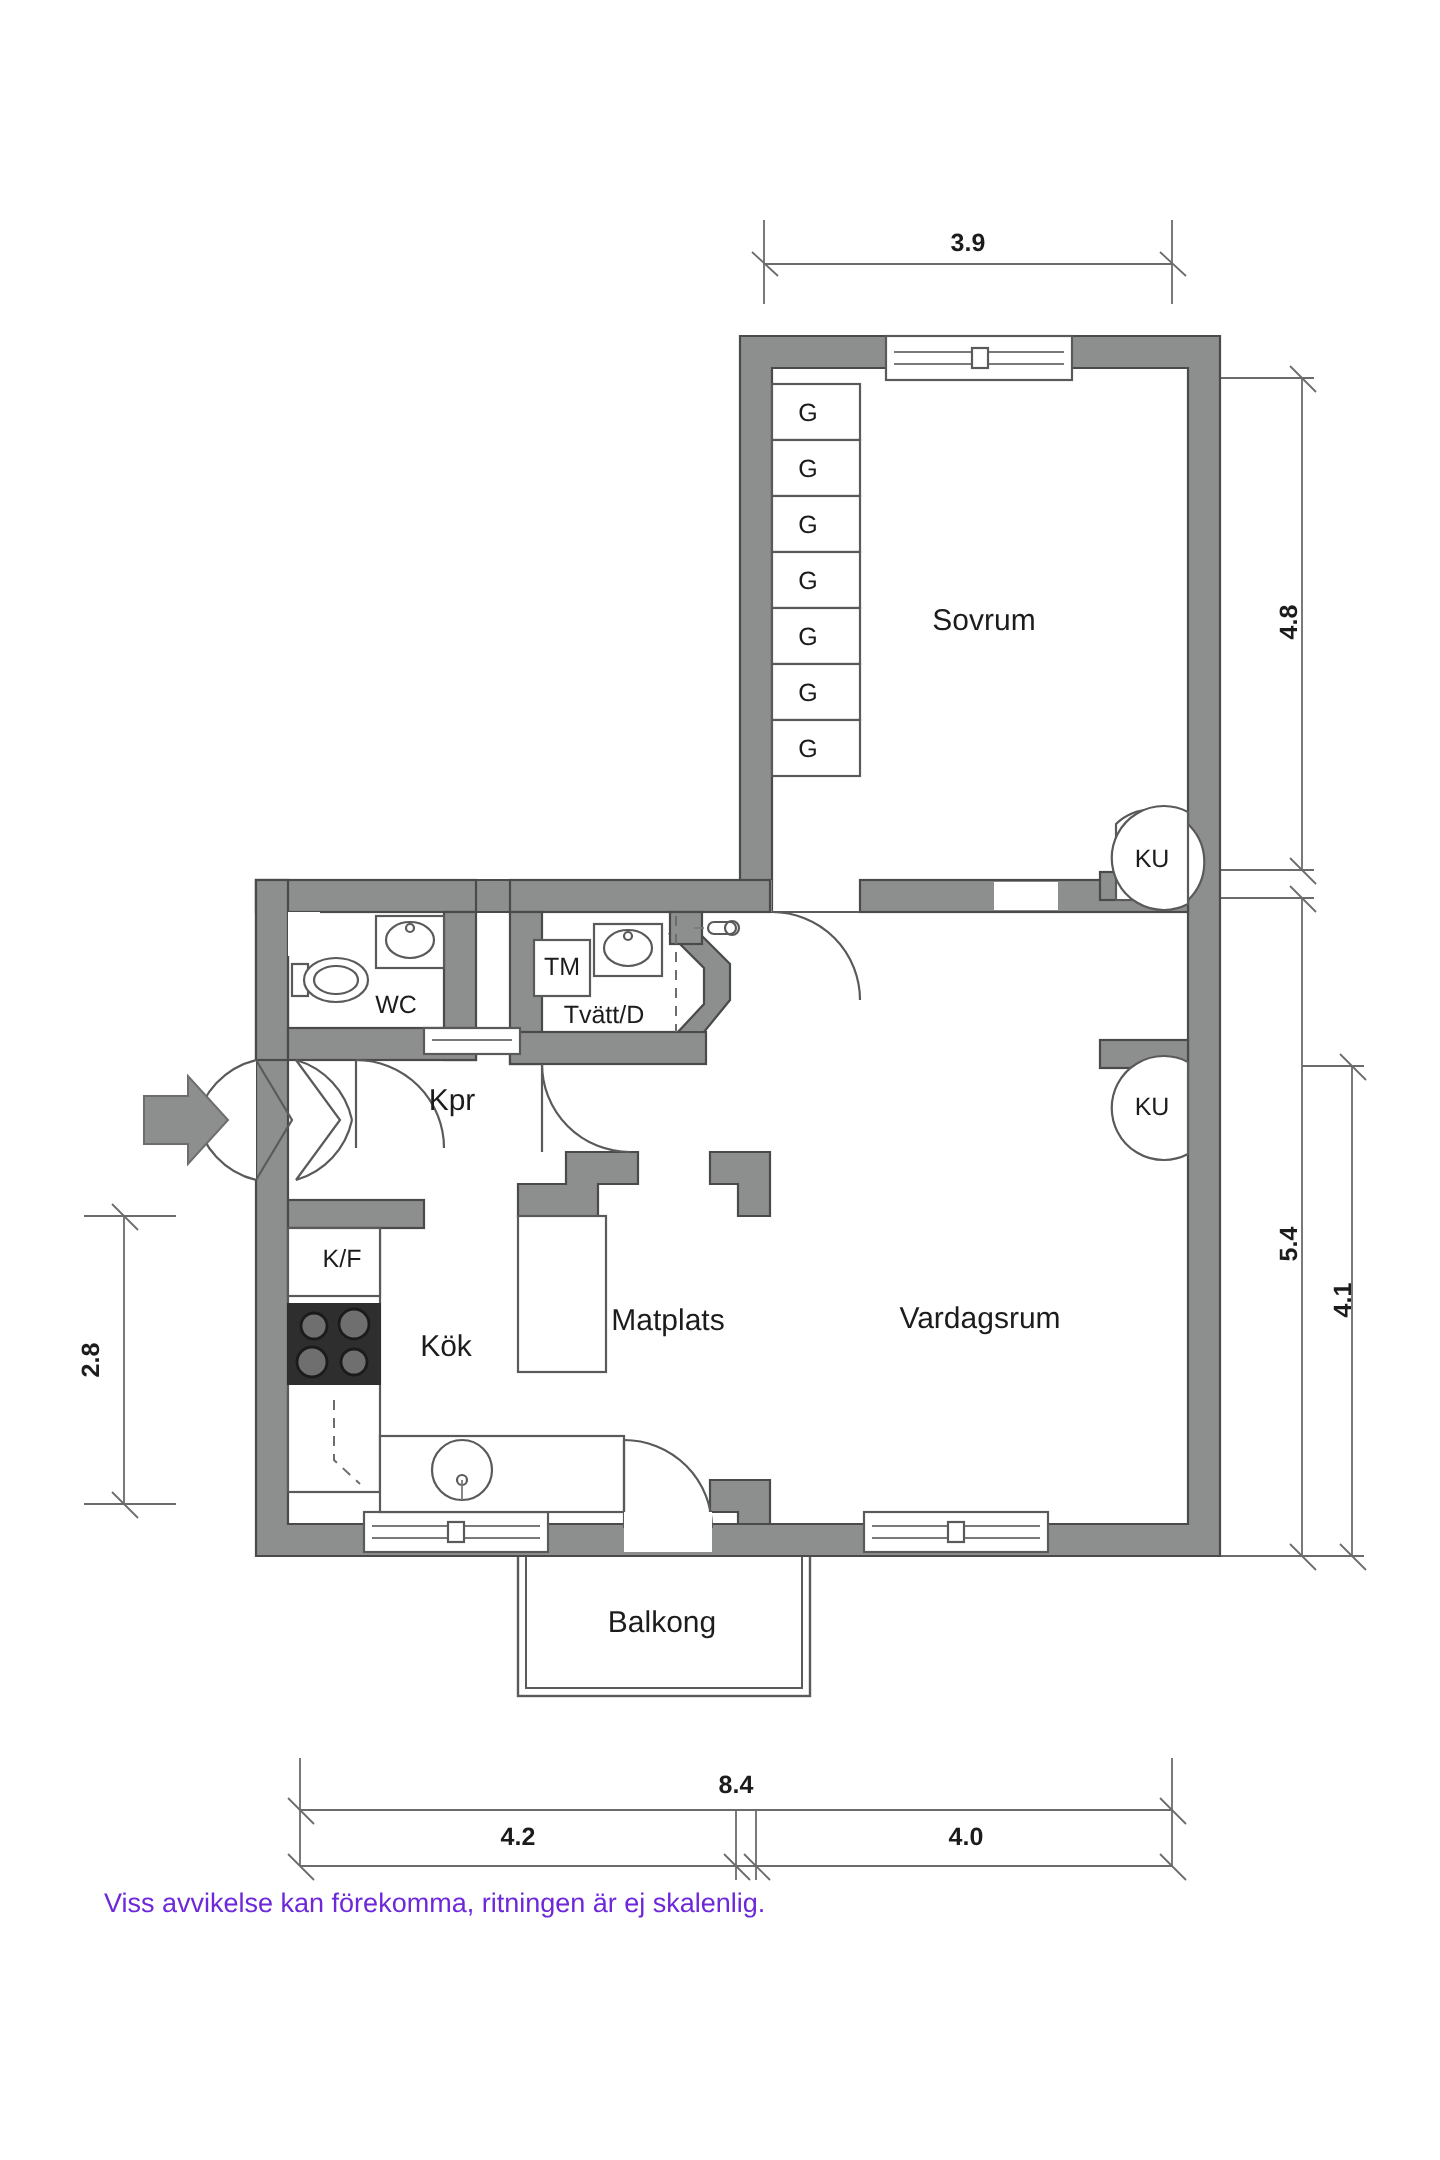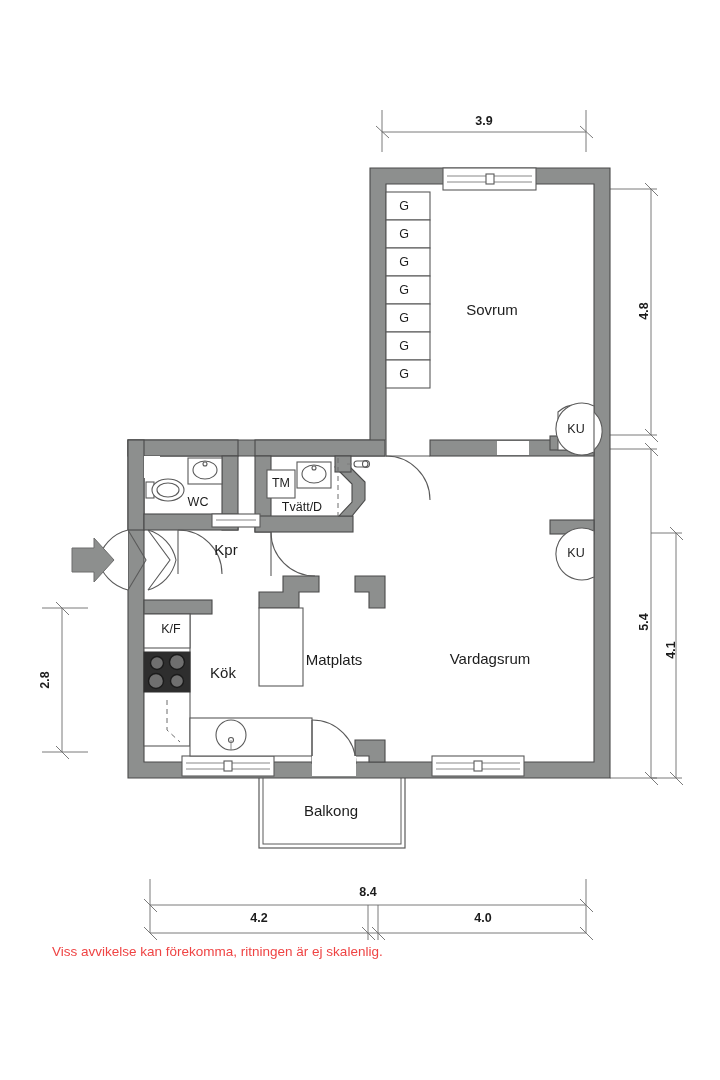--- a/index.html
+++ b/index.html
@@ -67,21 +67,21 @@
     fill: #1c1c1c;
     text-anchor: middle;
     dominant-baseline: middle;
   }
   .caption {
     position: absolute;
     left: 52px;
     top: 944px;
     font-family: "Liberation Sans", sans-serif;
     font-size: 13.5px;
-    color: #ef4444;
+    color: #6d28d9;
     white-space: nowrap;
   }
 </style>
 </head>
 <body>
 
 <div id="plan-root">
 
   <svg id="floorplan" viewBox="0 0 720 1080" xmlns="http://www.w3.org/2000/svg">
 

